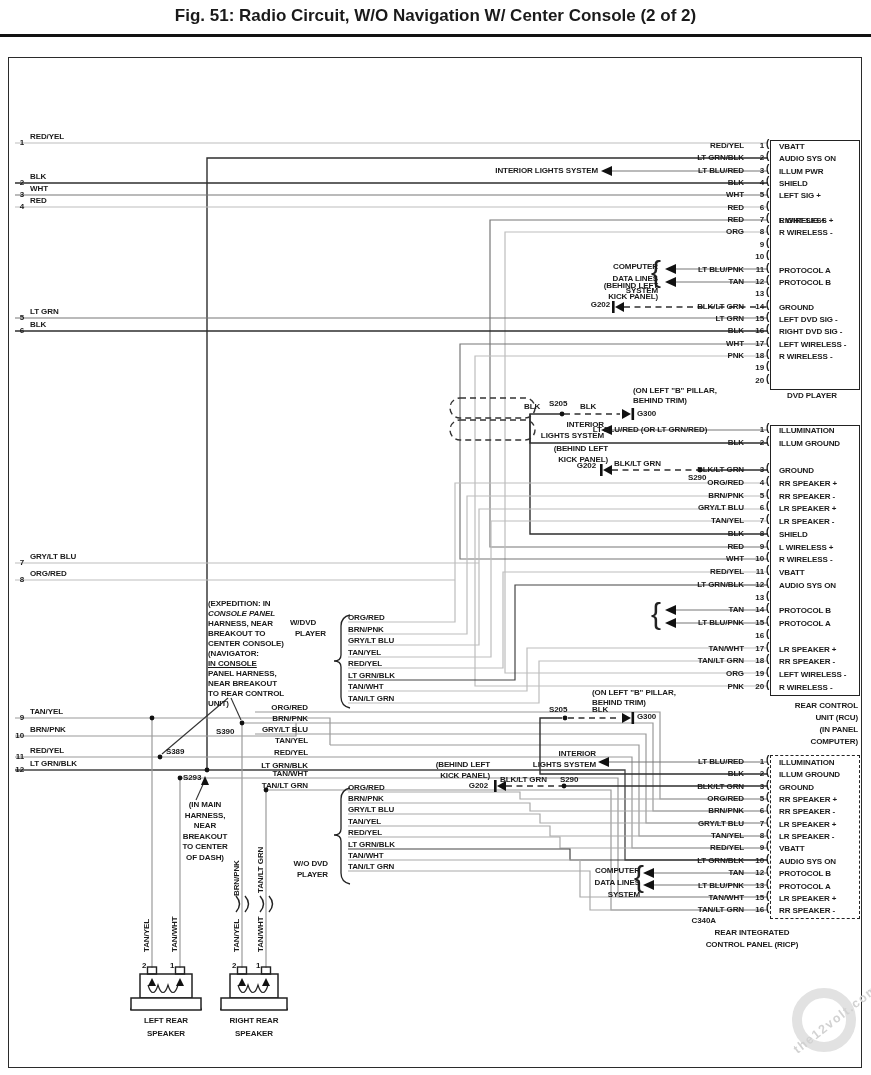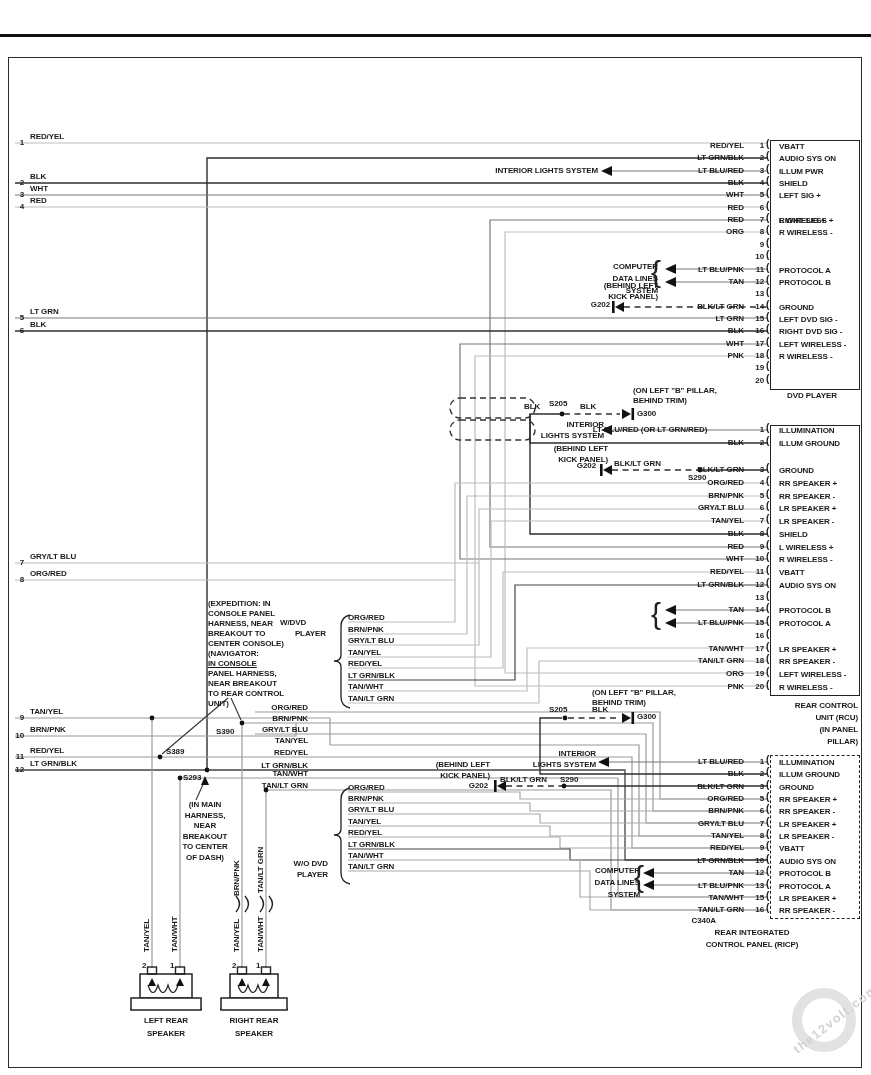--- a/index.html
+++ b/index.html
@@ -16,20 +16,21 @@
   .connector-box.dashed{border:1.5px dashed #222;}
   svg{position:absolute;left:0;top:0;}
   #watermark{position:absolute;left:782px;top:978px;width:84px;height:84px;}
   #watermark span{position:absolute;left:2px;top:34px;transform:rotate(-38deg);
        font-size:12.5px;font-weight:bold;color:#d2d2d2;letter-spacing:1.5px;}
 </style>
 </head>
 <body>
 
 <div id="canvas">
+  <div id="title">Fig. 51: Radio Circuit, W/O Navigation W/ Center Console (2 of 2)</div>
   <div id="toprule"></div>
   <div id="outerbox"></div>
   <svg id="wires" width="871" height="1075" viewBox="0 0 871 1075">
       <polyline points="15,143 768,143" fill="none" stroke="#bdbdbd" stroke-width="1.2"></polyline>
       <polyline points="768,158 207,158 207,770" fill="none" stroke="#2e2e2e" stroke-width="1.4"></polyline>
       <polyline points="612,171 768,171" fill="none" stroke="#777" stroke-width="1.2"></polyline>
       <polyline points="15,183 768,183" fill="none" stroke="#2e2e2e" stroke-width="1.4"></polyline>
       <polyline points="15,195 768,195" fill="none" stroke="#777" stroke-width="1.2"></polyline>
       <polyline points="15,207 768,207" fill="none" stroke="#bdbdbd" stroke-width="1.2"></polyline>
       <polyline points="768,220 490,220 490,547 768,547" fill="none" stroke="#777" stroke-width="1.2"></polyline>
@@ -347,21 +348,21 @@
       <div class="t" style="left: 766px; top: 890.85px; font-size: 10px;">(</div>
       <div class="t" style="left: 779px; top: 893.85px;">LR SPEAKER +</div>
       <div class="t" style="left: 556px; top: 905.2px; width: 188px; white-space: normal; text-align: right;">TAN/LT GRN</div>
       <div class="t" style="left: 746px; top: 905.2px; width: 18px; white-space: normal; text-align: right;">16</div>
       <div class="t" style="left: 766px; top: 903.2px; font-size: 10px;">(</div>
       <div class="t" style="left: 779px; top: 906.2px;">RR SPEAKER -</div>
       <div class="t" style="left: 760px; top: 391px; width: 104px; white-space: normal; text-align: center;">DVD PLAYER</div>
       <div class="t" style="left: 700px; top: 700px; width: 158px; white-space: normal; text-align: right; line-height: 12px;">REAR CONTROL</div>
       <div class="t" style="left: 700px; top: 712px; width: 158px; white-space: normal; text-align: right; line-height: 12px;">UNIT (RCU)</div>
       <div class="t" style="left: 700px; top: 724px; width: 158px; white-space: normal; text-align: right; line-height: 12px;">(IN PANEL</div>
-      <div class="t" style="left: 700px; top: 736px; width: 158px; white-space: normal; text-align: right; line-height: 12px;">PILLAR)</div>
+      <div class="t" style="left: 700px; top: 736px; width: 158px; white-space: normal; text-align: right; line-height: 12px;">COMPUTER)</div>
       <div class="t" style="left: 622px; top: 927px; width: 260px; white-space: normal; text-align: center; line-height: 12px;">REAR INTEGRATED</div>
       <div class="t" style="left: 622px; top: 939px; width: 260px; white-space: normal; text-align: center; line-height: 12px;">CONTROL PANEL (RICP)</div>
       <div class="t" style="left: 612px; top: 916px; width: 104px; white-space: normal; text-align: right;">C340A</div>
       <div class="t" style="left: 8px; top: 138px; width: 16px; white-space: normal; text-align: right;">1</div>
       <div class="t" style="left: 30px; top: 132px;">RED/YEL</div>
       <div class="t" style="left: 8px; top: 178px; width: 16px; white-space: normal; text-align: right;">2</div>
       <div class="t" style="left: 30px; top: 172px;">BLK</div>
       <div class="t" style="left: 8px; top: 190px; width: 16px; white-space: normal; text-align: right;">3</div>
       <div class="t" style="left: 30px; top: 184px;">WHT</div>
       <div class="t" style="left: 8px; top: 202px; width: 16px; white-space: normal; text-align: right;">4</div>
@@ -399,31 +400,31 @@
       <div class="t" style="left: 580px; top: 402px;">BLK</div>
       <div class="t" style="left: 637px; top: 409px;">G300</div>
       <div class="t" style="left: 500px; top: 419px; width: 104px; white-space: normal; text-align: right; line-height: 11px;">INTERIOR</div>
       <div class="t" style="left: 500px; top: 430px; width: 104px; white-space: normal; text-align: right; line-height: 11px;">LIGHTS SYSTEM</div>
       <div class="t" style="left: 490px; top: 443px; width: 118px; white-space: normal; text-align: right; line-height: 11px;">(BEHIND LEFT</div>
       <div class="t" style="left: 490px; top: 454px; width: 118px; white-space: normal; text-align: right; line-height: 11px;">KICK PANEL)</div>
       <div class="t" style="left: 546px; top: 461px; width: 50px; white-space: normal; text-align: right;">G202</div>
       <div class="t" style="left: 614px; top: 459px;">BLK/LT GRN</div>
       <div class="t" style="left: 688px; top: 473px;">S290</div>
       <div class="t" style="left: 208px; top: 599px; width: 112px; white-space: normal; line-height: 10px;">(EXPEDITION: IN</div>
-      <div class="t" style="left: 208px; top: 609px; width: 112px; white-space: normal; line-height: 10px;">CONSOLE PANEL</div>
+      <div class="t" style="left: 208px; top: 609px; width: 112px; white-space: normal; line-height: 10px; font-style: italic;">CONSOLE PANEL</div>
       <div class="t" style="left: 208px; top: 619px; width: 112px; white-space: normal; line-height: 10px;">HARNESS, NEAR</div>
       <div class="t" style="left: 208px; top: 629px; width: 112px; white-space: normal; line-height: 10px;">BREAKOUT TO</div>
       <div class="t" style="left: 208px; top: 639px; width: 112px; white-space: normal; line-height: 10px;">CENTER CONSOLE)</div>
       <div class="t" style="left: 208px; top: 649px; width: 112px; white-space: normal; line-height: 10px;">(NAVIGATOR:</div>
       <div class="t" style="left: 208px; top: 659px; width: 112px; white-space: normal; line-height: 10px; text-decoration: underline;">IN CONSOLE</div>
       <div class="t" style="left: 208px; top: 669px; width: 112px; white-space: normal; line-height: 10px;">PANEL HARNESS,</div>
       <div class="t" style="left: 208px; top: 679px; width: 112px; white-space: normal; line-height: 10px;">NEAR BREAKOUT</div>
       <div class="t" style="left: 208px; top: 689px; width: 112px; white-space: normal; line-height: 10px;">TO REAR CONTROL</div>
       <div class="t" style="left: 208px; top: 699px; width: 112px; white-space: normal; line-height: 10px;">UNIT)</div>
-      <div class="t" style="left: 280px; top: 617px; width: 46px; white-space: normal; text-align: left; line-height: 11px;">W/DVD</div>
+      <div class="t" style="left: 280px; top: 617px; width: 46px; white-space: normal; text-align: center; line-height: 11px;">W/DVD</div>
       <div class="t" style="left: 280px; top: 628px; width: 46px; white-space: normal; text-align: right; line-height: 11px;">PLAYER</div>
       <div class="t" style="left: 348px; top: 613px;">ORG/RED</div>
       <div class="t" style="left: 348px; top: 625px;">BRN/PNK</div>
       <div class="t" style="left: 348px; top: 636px;">GRY/LT BLU</div>
       <div class="t" style="left: 348px; top: 648px;">TAN/YEL</div>
       <div class="t" style="left: 348px; top: 659px;">RED/YEL</div>
       <div class="t" style="left: 348px; top: 671px;">LT GRN/BLK</div>
       <div class="t" style="left: 348px; top: 682px;">TAN/WHT</div>
       <div class="t" style="left: 348px; top: 694px;">TAN/LT GRN</div>
       <div class="t" style="left: 230px; top: 703px; width: 78px; white-space: normal; text-align: right;">ORG/RED</div>

